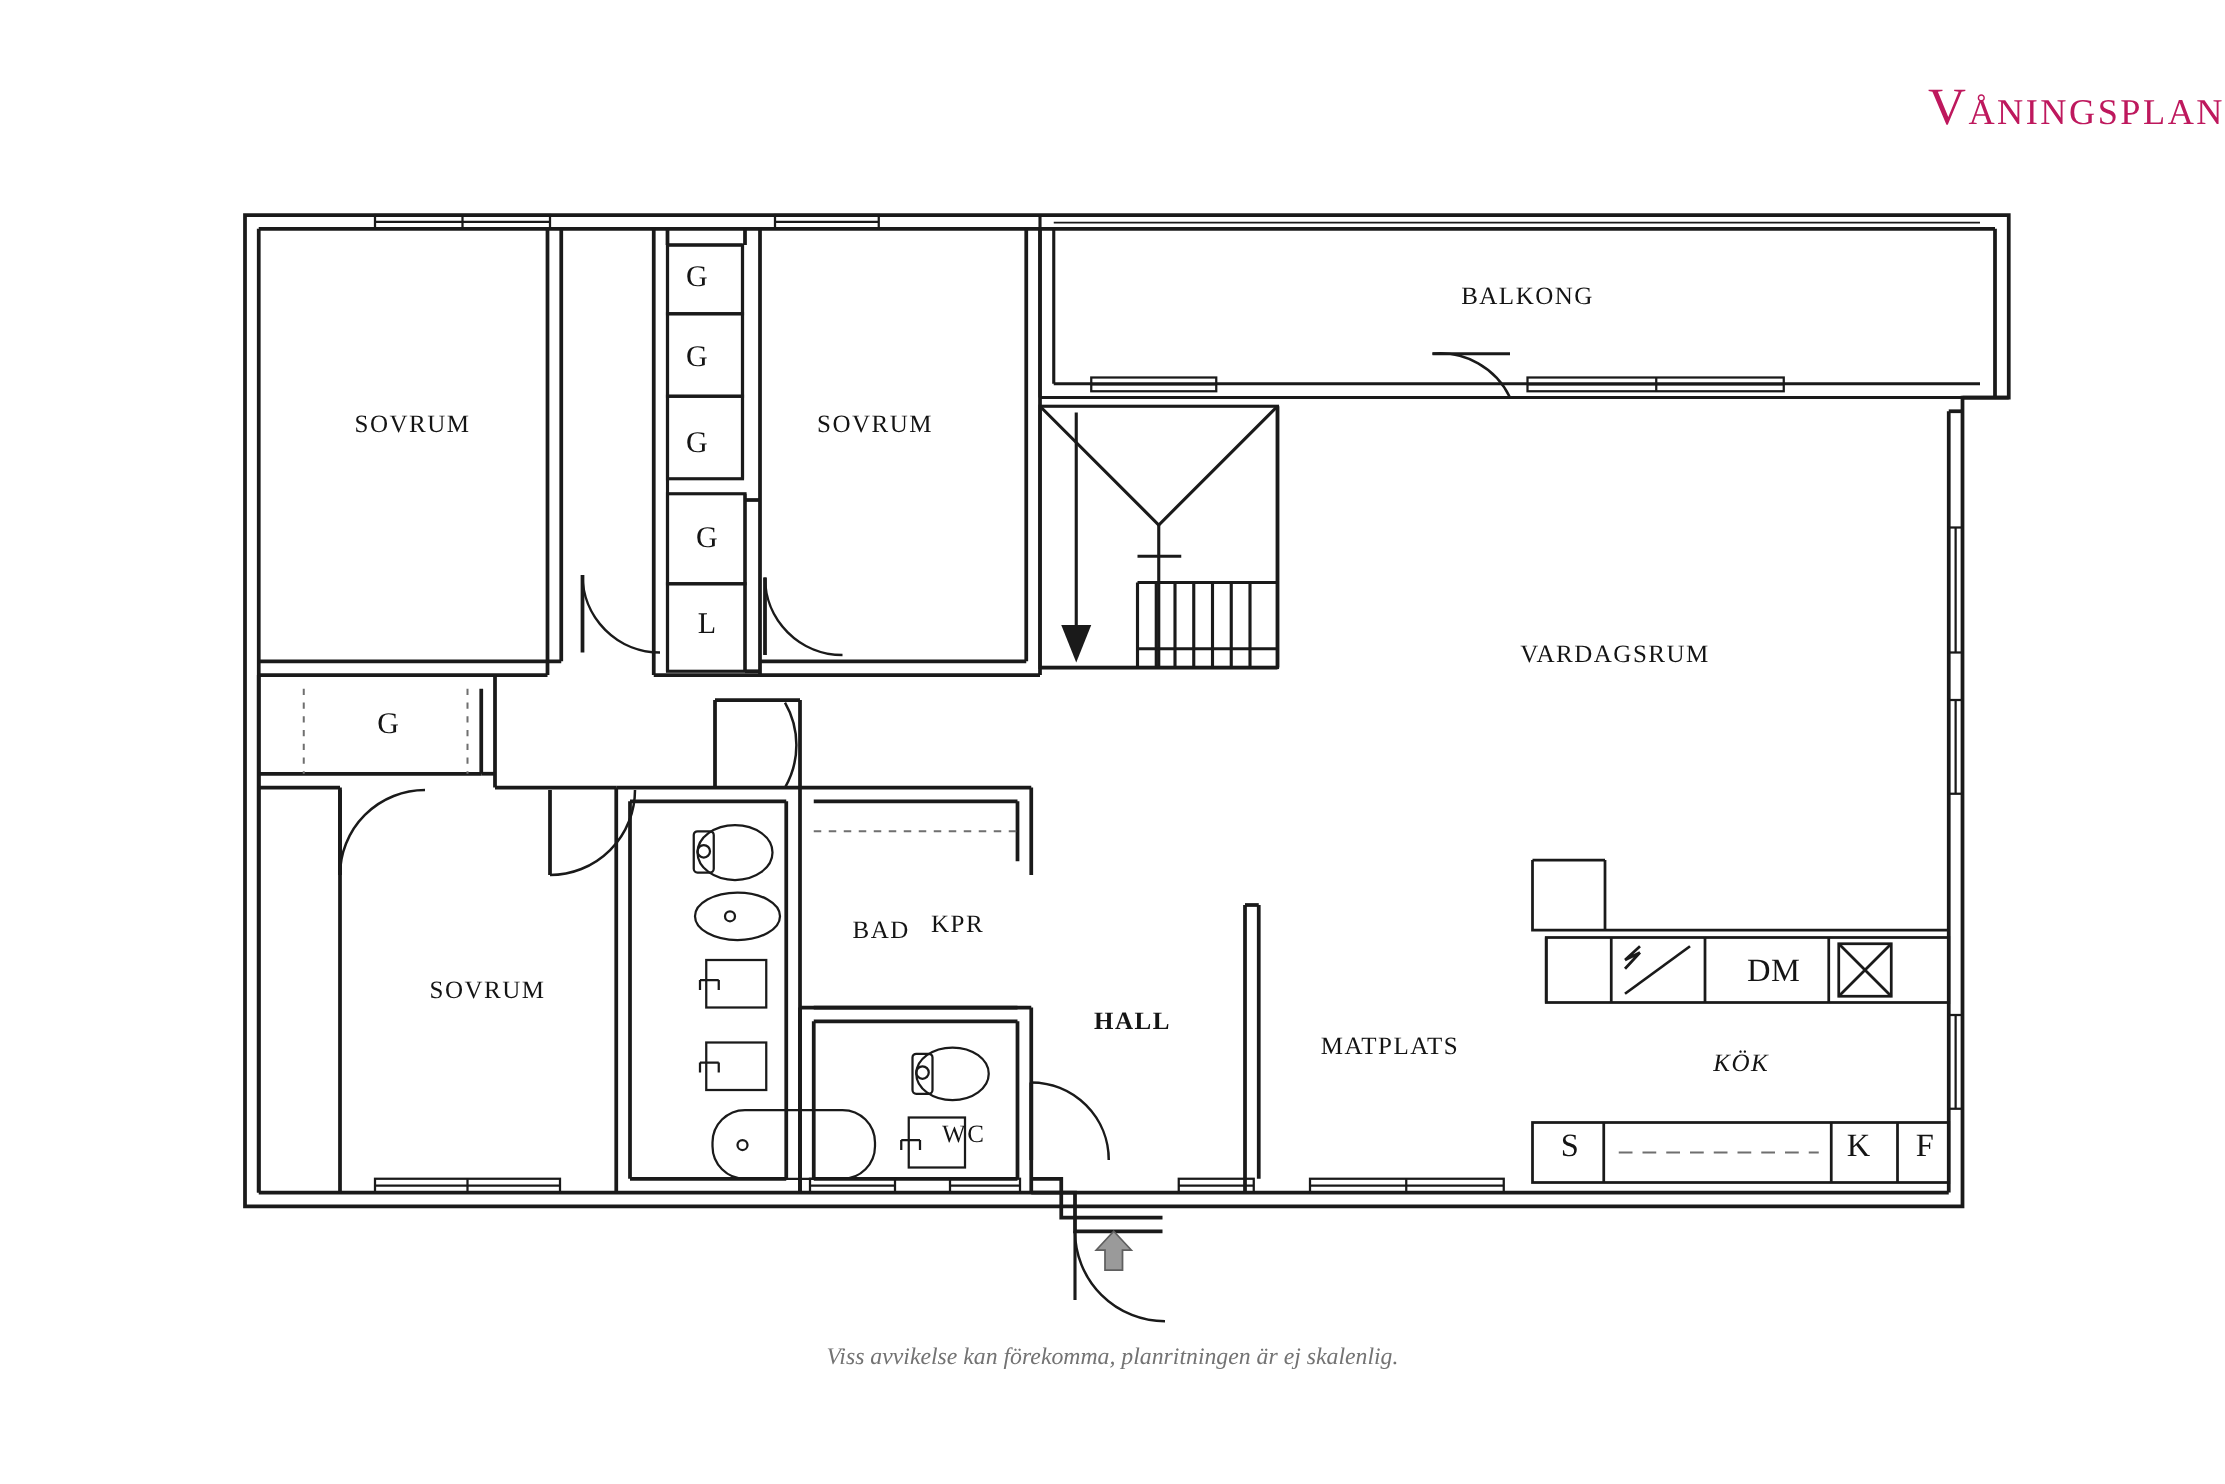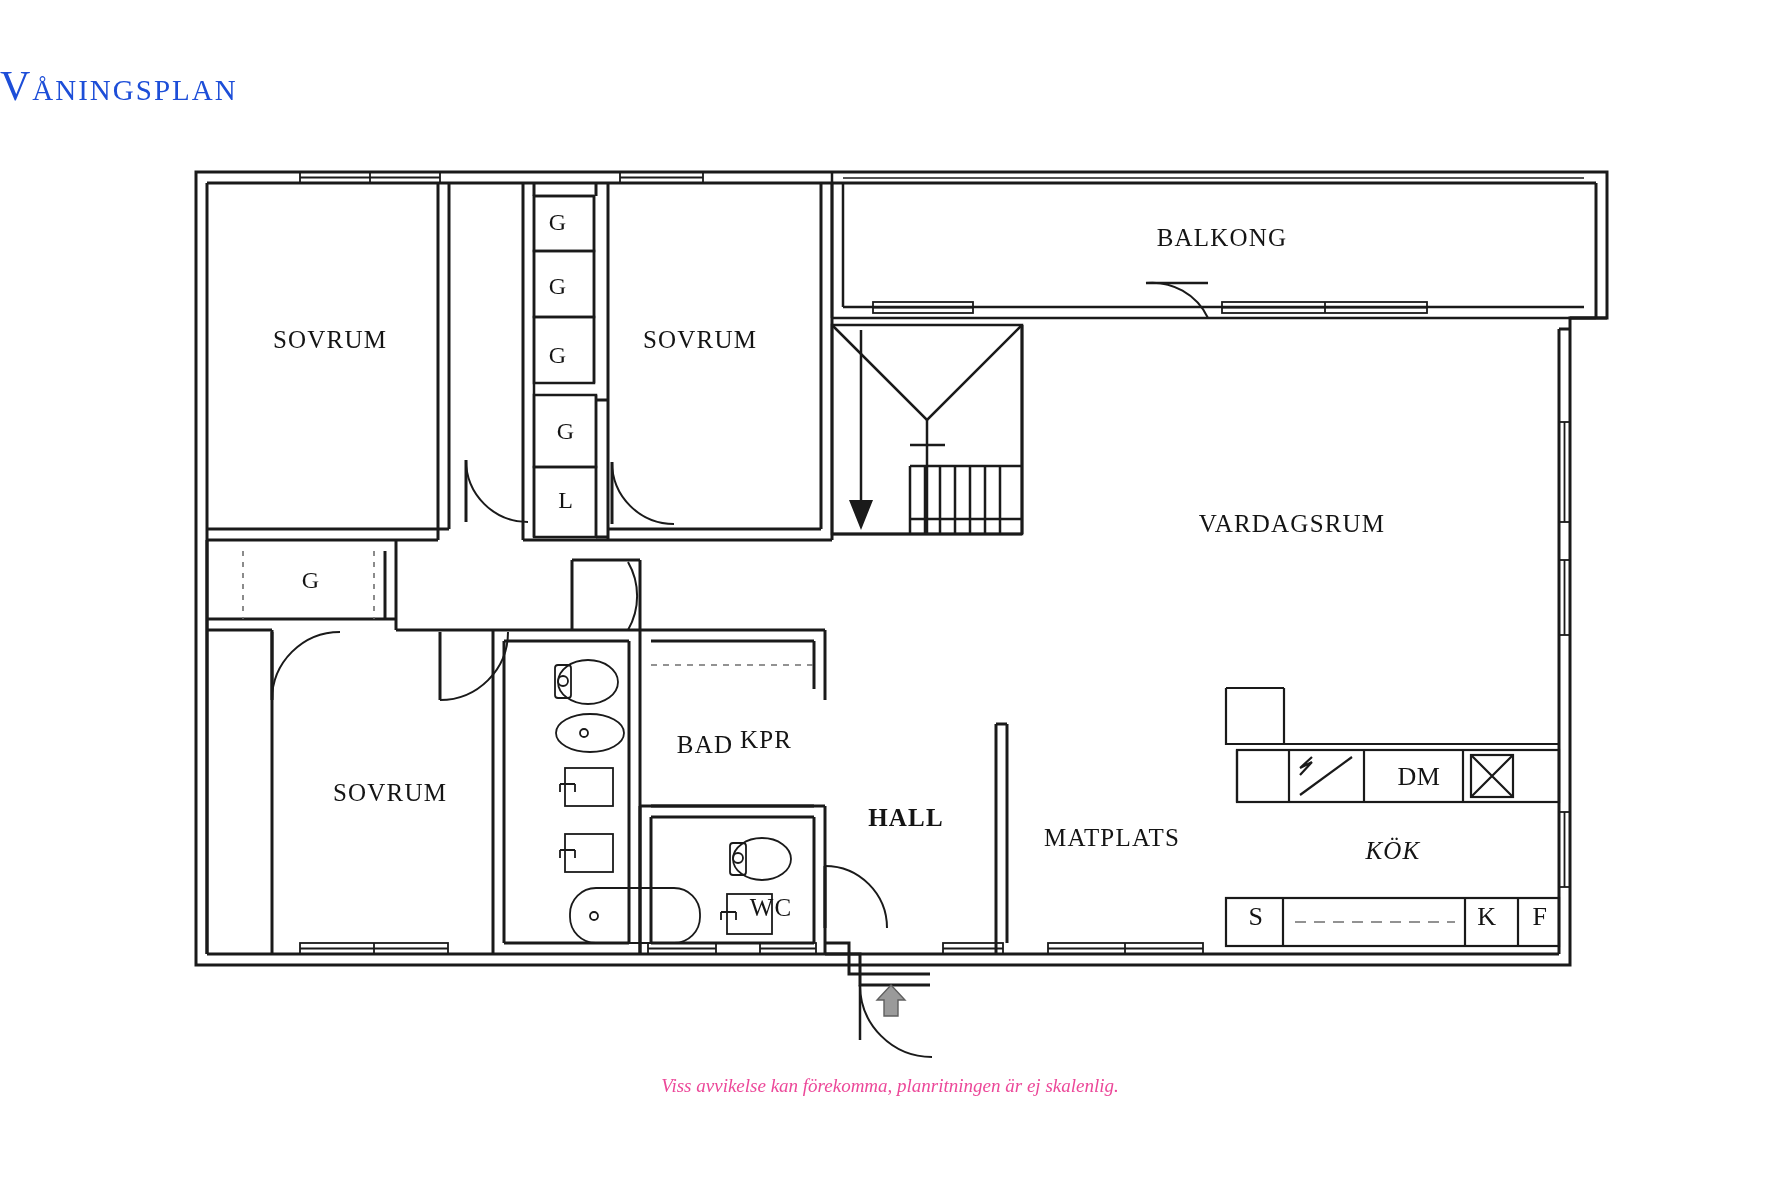--- a/index.html
+++ b/index.html
@@ -17,52 +17,52 @@
   #stage {
     position: relative;
     width: 1780px;
     height: 1187px;
   }
   #title {
     position: absolute;
     top: 62px;
     left: 0;
     width: 1780px;
-    text-align: left;
+    text-align: right;
     font-size: 42px;
     letter-spacing: 2px;
     font-variant: small-caps;
     font-family: "Liberation Serif", serif;
-    color: #1d4ed8;
+    color: #be185d;
   }
   #footnote {
     position: absolute;
     top: 1075px;
     left: 0;
     width: 1780px;
     text-align: center;
     font-size: 19px;
     font-style: italic;
     font-family: "Liberation Serif", serif;
-    color: #ec4899;
+    color: #737373;
   }
   #plan {
     position: absolute;
     top: 0;
     left: 0;
   }
   .room-label {
     position: absolute;
     font-family: "Liberation Serif", serif;
     font-variant: small-caps;
     color: #141414;
     white-space: nowrap;
     transform: translate(-50%, -50%);
   }
-  .lbl-lg { font-size: 25px; letter-spacing: 1.2px; }
+  .lbl-lg { font-size: 20px; letter-spacing: 1.2px; }
   .lbl-md { font-size: 24px; letter-spacing: 1px; }
   .lbl-sm { font-size: 26px; letter-spacing: 0.5px; }
 </style>
 </head>
 <body>
 
 <div id="stage">
 
   <div id="title">Våningsplan</div>
 

